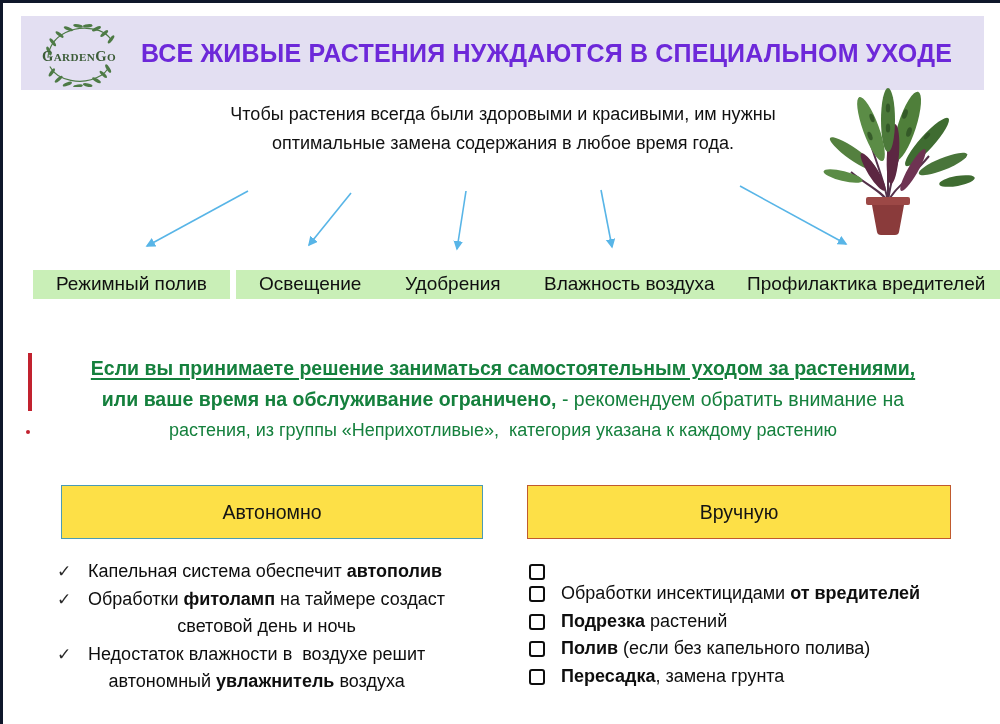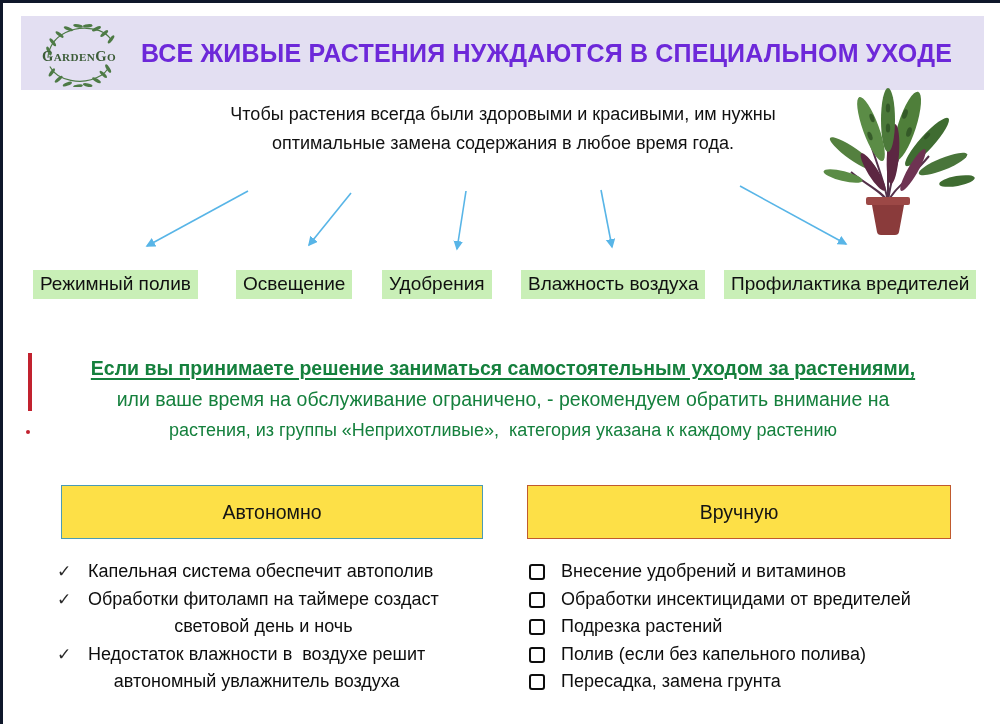--- a/index.html
+++ b/index.html
@@ -16,21 +16,21 @@
          font-size:18px;line-height:29px;color:#111;}
 
   
   .plant{position:absolute;left:812px;top:80px;width:180px;height:157px;}
 
   
   .arrows{position:absolute;left:0;top:175px;width:1000px;height:85px;}
 
   
   .care{position:absolute;top:267px;background:#c9efb7;color:#101010;
-        font-size:19px;line-height:26px;padding:1px 7px 2px;white-space:nowrap;}
+        font-size:19px;line-height:26px;padding:1px 23px 2px;white-space:nowrap;}
   .c0{left:30px}.c1{left:233px}.c2{left:379px}.c3{left:518px}.c4{left:721px}
 
   
   .note-bar{position:absolute;left:25px;top:350px;width:4px;height:58px;background:#c2222f;}
   .note-dot{position:absolute;left:23px;top:427px;width:4px;height:4px;border-radius:50%;background:#c2222f;}
   .note{position:absolute;left:40px;top:350px;width:920px;text-align:center;color:#15803d;}
   .n1{font-size:19.5px;font-weight:bold;line-height:31px;text-decoration:underline;
       text-decoration-thickness:2px;text-underline-offset:3px;white-space:pre-wrap;}
   .n2{font-size:19.5px;line-height:31px;white-space:pre-wrap;}
   .n3{font-size:18px;line-height:31px;white-space:pre-wrap;}
@@ -43,21 +43,21 @@
 
   
   .list{position:absolute;top:555px;margin:0;padding:0;list-style:none;}
   .list-auto{left:54px;width:450px;}
   .list-manual{left:524px;width:466px;}
   .list li{display:flex;align-items:flex-start;font-size:18px;line-height:27.5px;color:#0e0e0e;}
   .bullet-check{flex:none;width:31px;font-size:17px;color:#2b2b2b;padding-top:0;}
   .bullet-square{flex:none;width:12px;height:12px;border:2.3px solid #0d0d0d;border-radius:3px;
                  margin:6px 16px 0 2px;}
   .item-text{white-space:pre-wrap;text-align:center;}
-  .b{font-weight:normal;}
+  .b{font-weight:bold;}
 </style>
 </head>
 <body>
 
 <div class="slide">
 
   <div class="banner">
     <svg class="logo" viewBox="0 0 90 70">
       <g stroke="#4d7a45" stroke-width="1.2" fill="none">
         <path d="M13,40 C15,16 42,4 66,12 C71,14 75,17 78,21"></path>
@@ -172,21 +172,20 @@
       </li>
       <li>
         <span class="bullet-check">✓</span>
         <span class="item-text"><span>Недостаток влажности в  воздухе решит
 автономный </span><span class="b">увлажнитель</span><span> воздуха</span></span>
       </li>
     </ul>
   <ul class="list list-manual">
       <li>
         <span class="bullet-square"></span>
-        <span class="item-text"><span>Внесение </span><span class="b">удобрений и витаминов</span></span>
       </li>
       <li>
         <span class="bullet-square"></span>
         <span class="item-text"><span>Обработки инсектицидами </span><span class="b">от вредителей</span></span>
       </li>
       <li>
         <span class="bullet-square"></span>
         <span class="item-text"><span class="b">Подрезка</span><span> растений</span></span>
       </li>
       <li>

